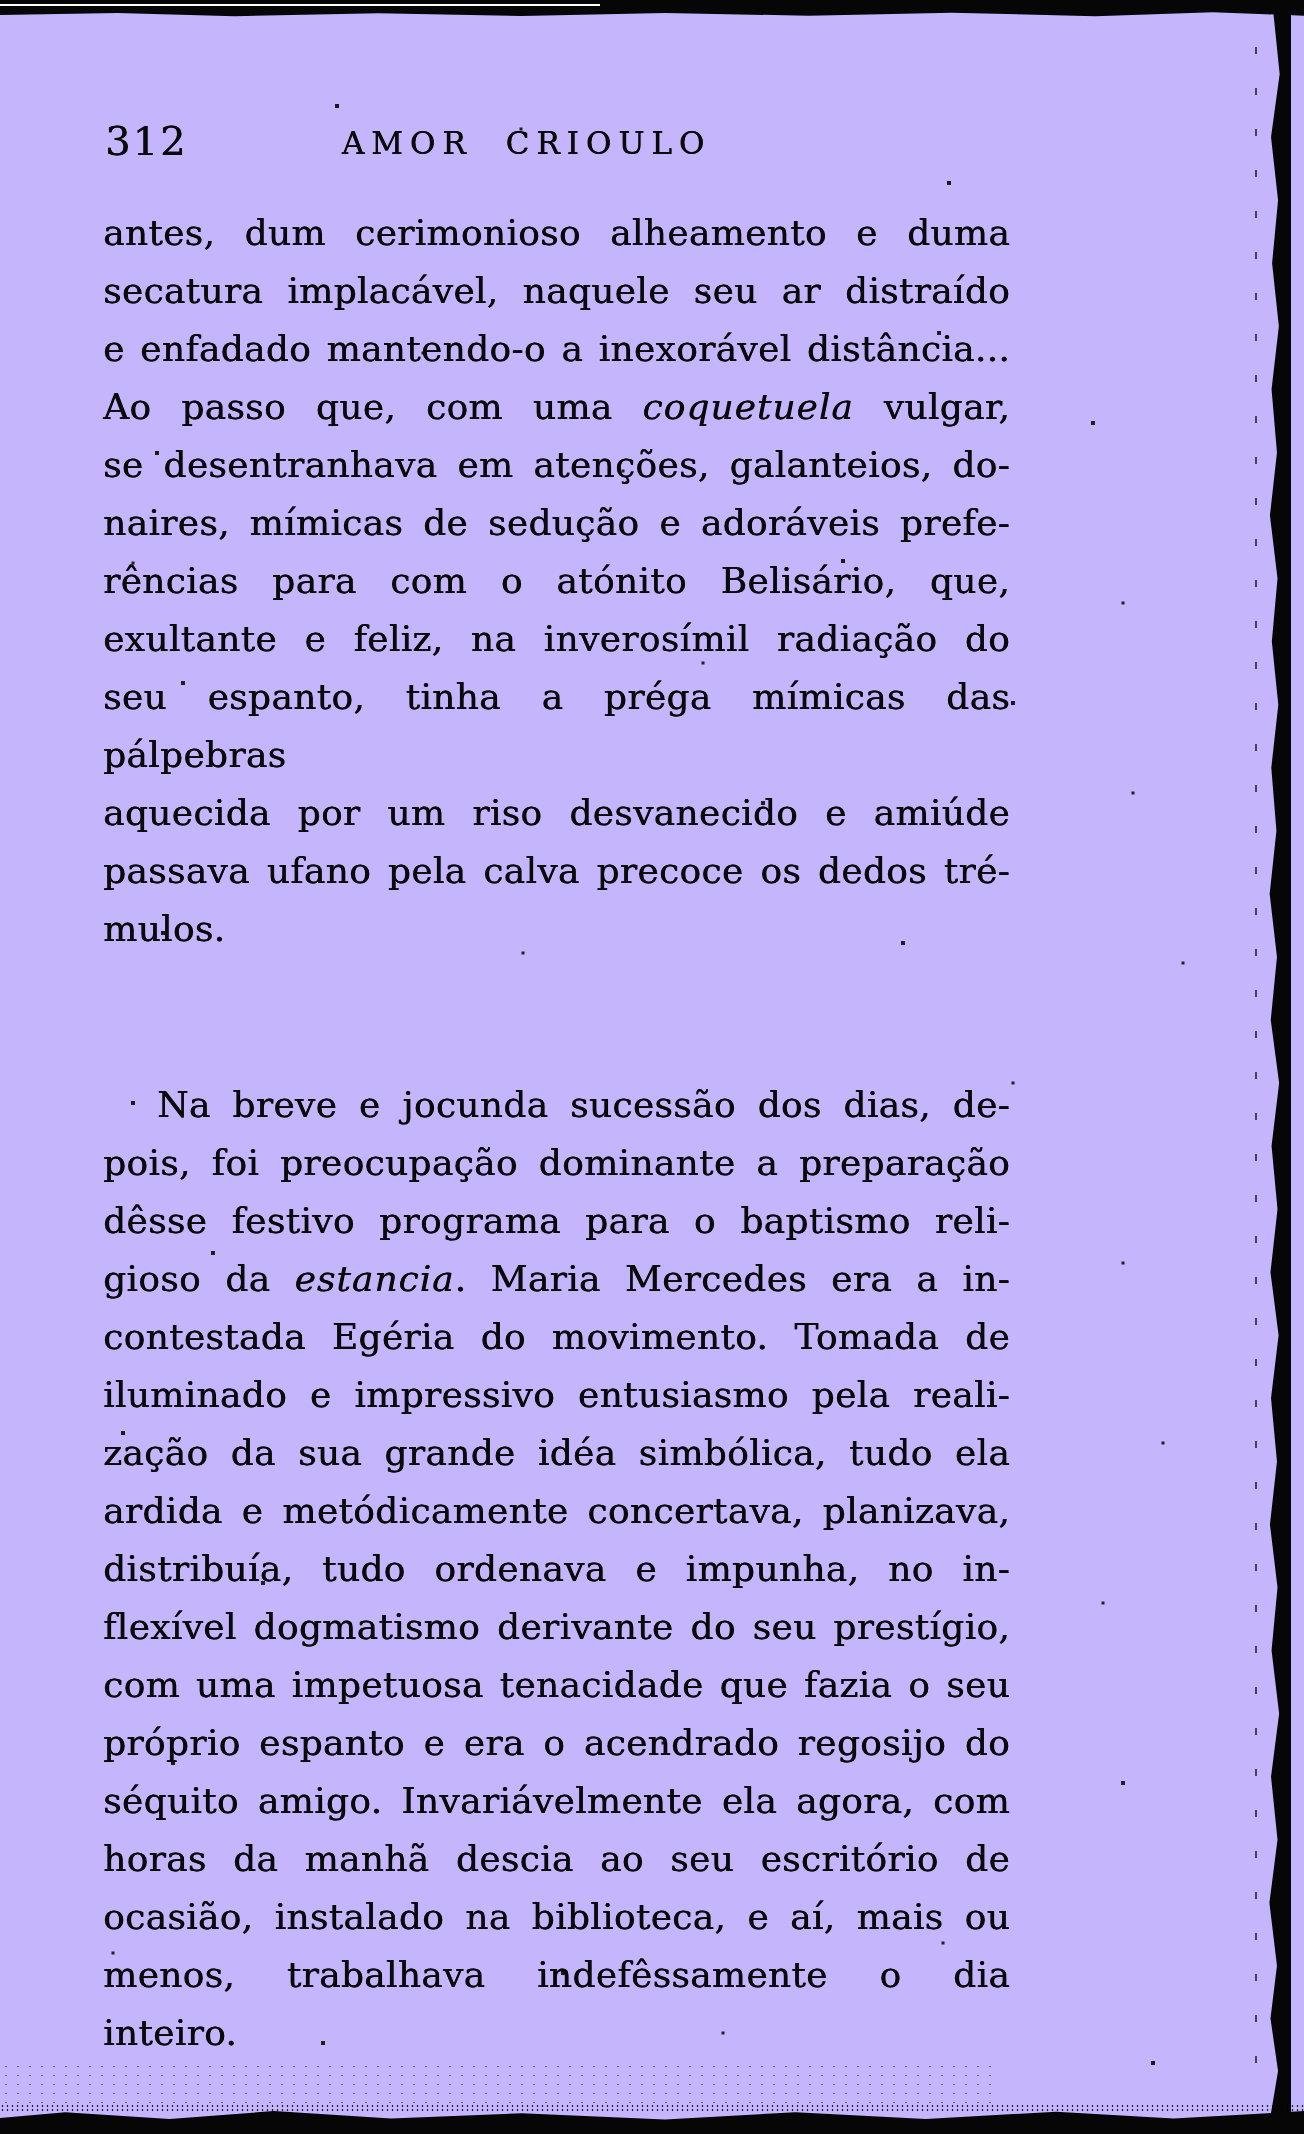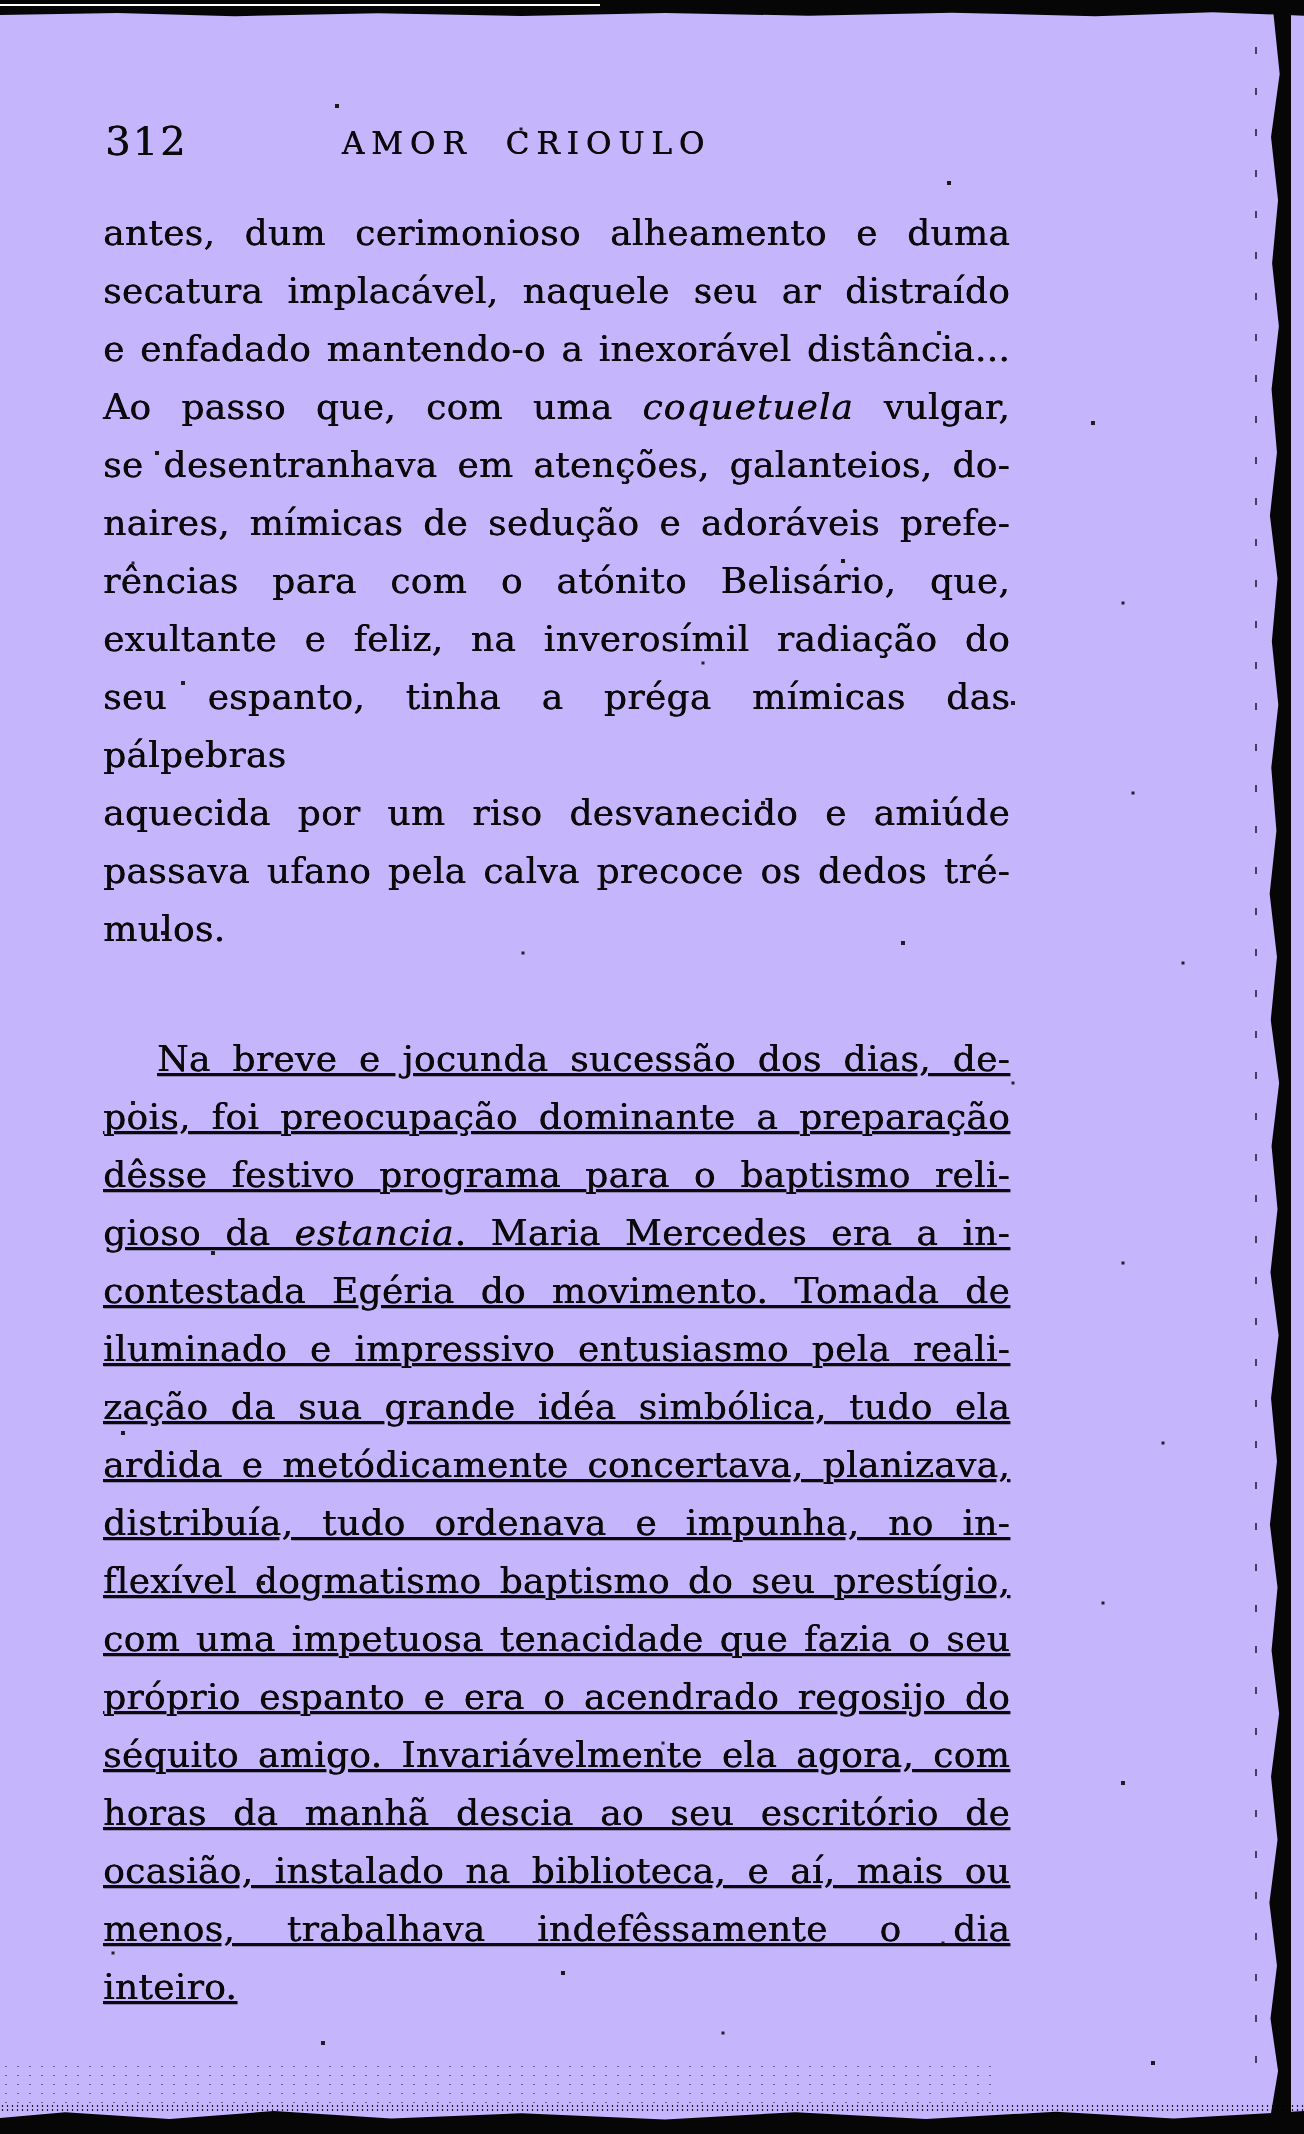--- a/index.html
+++ b/index.html
@@ -100,21 +100,21 @@
     position: absolute; left: 0; right: 60px; top: 7px;
     text-align: center;
     font-size: 31px; letter-spacing: 7px; word-spacing: 16px;
     text-shadow: 0.5px 0.3px 0 #000;
   }
 
   .text-block {
     position: absolute; top: 204px; left: 103px;
     width: 907px;
   }
-  .paragraph + .paragraph { margin-top: 72px; text-decoration: underline; }
+  .paragraph + .paragraph { margin-top: 118px; }
   .line {
     font-size: 36px;
     line-height: 58px;
     letter-spacing: 0.3px;
     word-spacing: 3px;
     text-align: justify;
     text-align-last: justify;
     text-shadow: 0.45px 0.25px 0 #000;
   }
   .line.no-stretch { text-align-last: left; }
@@ -159,21 +159,21 @@
       <div class="paragraph">
         <div class="line indent"><span>Na breve e jocunda sucessão dos dias, de-</span></div>
         <div class="line"><span>pois, foi preocupação dominante a preparação</span></div>
         <div class="line"><span>dêsse festivo programa para o baptismo reli-</span></div>
         <div class="line"><span>gioso da </span><em>estancia</em><span>. Maria Mercedes era a in-</span></div>
         <div class="line"><span>contestada Egéria do movimento. Tomada de</span></div>
         <div class="line"><span>iluminado e impressivo entusiasmo pela reali-</span></div>
         <div class="line"><span>zação da sua grande idéa simbólica, tudo ela</span></div>
         <div class="line"><span>ardida e metódicamente concertava, planizava,</span></div>
         <div class="line"><span>distribuía, tudo ordenava e impunha, no in-</span></div>
-        <div class="line"><span>flexível dogmatismo baptismo do seu prestígio,</span></div>
+        <div class="line"><span>flexível dogmatismo derivante do seu prestígio,</span></div>
         <div class="line"><span>com uma impetuosa tenacidade que fazia o seu</span></div>
         <div class="line"><span>próprio espanto e era o acendrado regosijo do</span></div>
         <div class="line"><span>séquito amigo. Invariávelmente ela agora, com</span></div>
         <div class="line"><span>horas da manhã descia ao seu escritório de</span></div>
         <div class="line"><span>ocasião, instalado na biblioteca, e aí, mais ou</span></div>
         <div class="line"><span>menos, trabalhava indefêssamente o dia inteiro.</span></div>
       </div>
     </div>
 
 </div>

